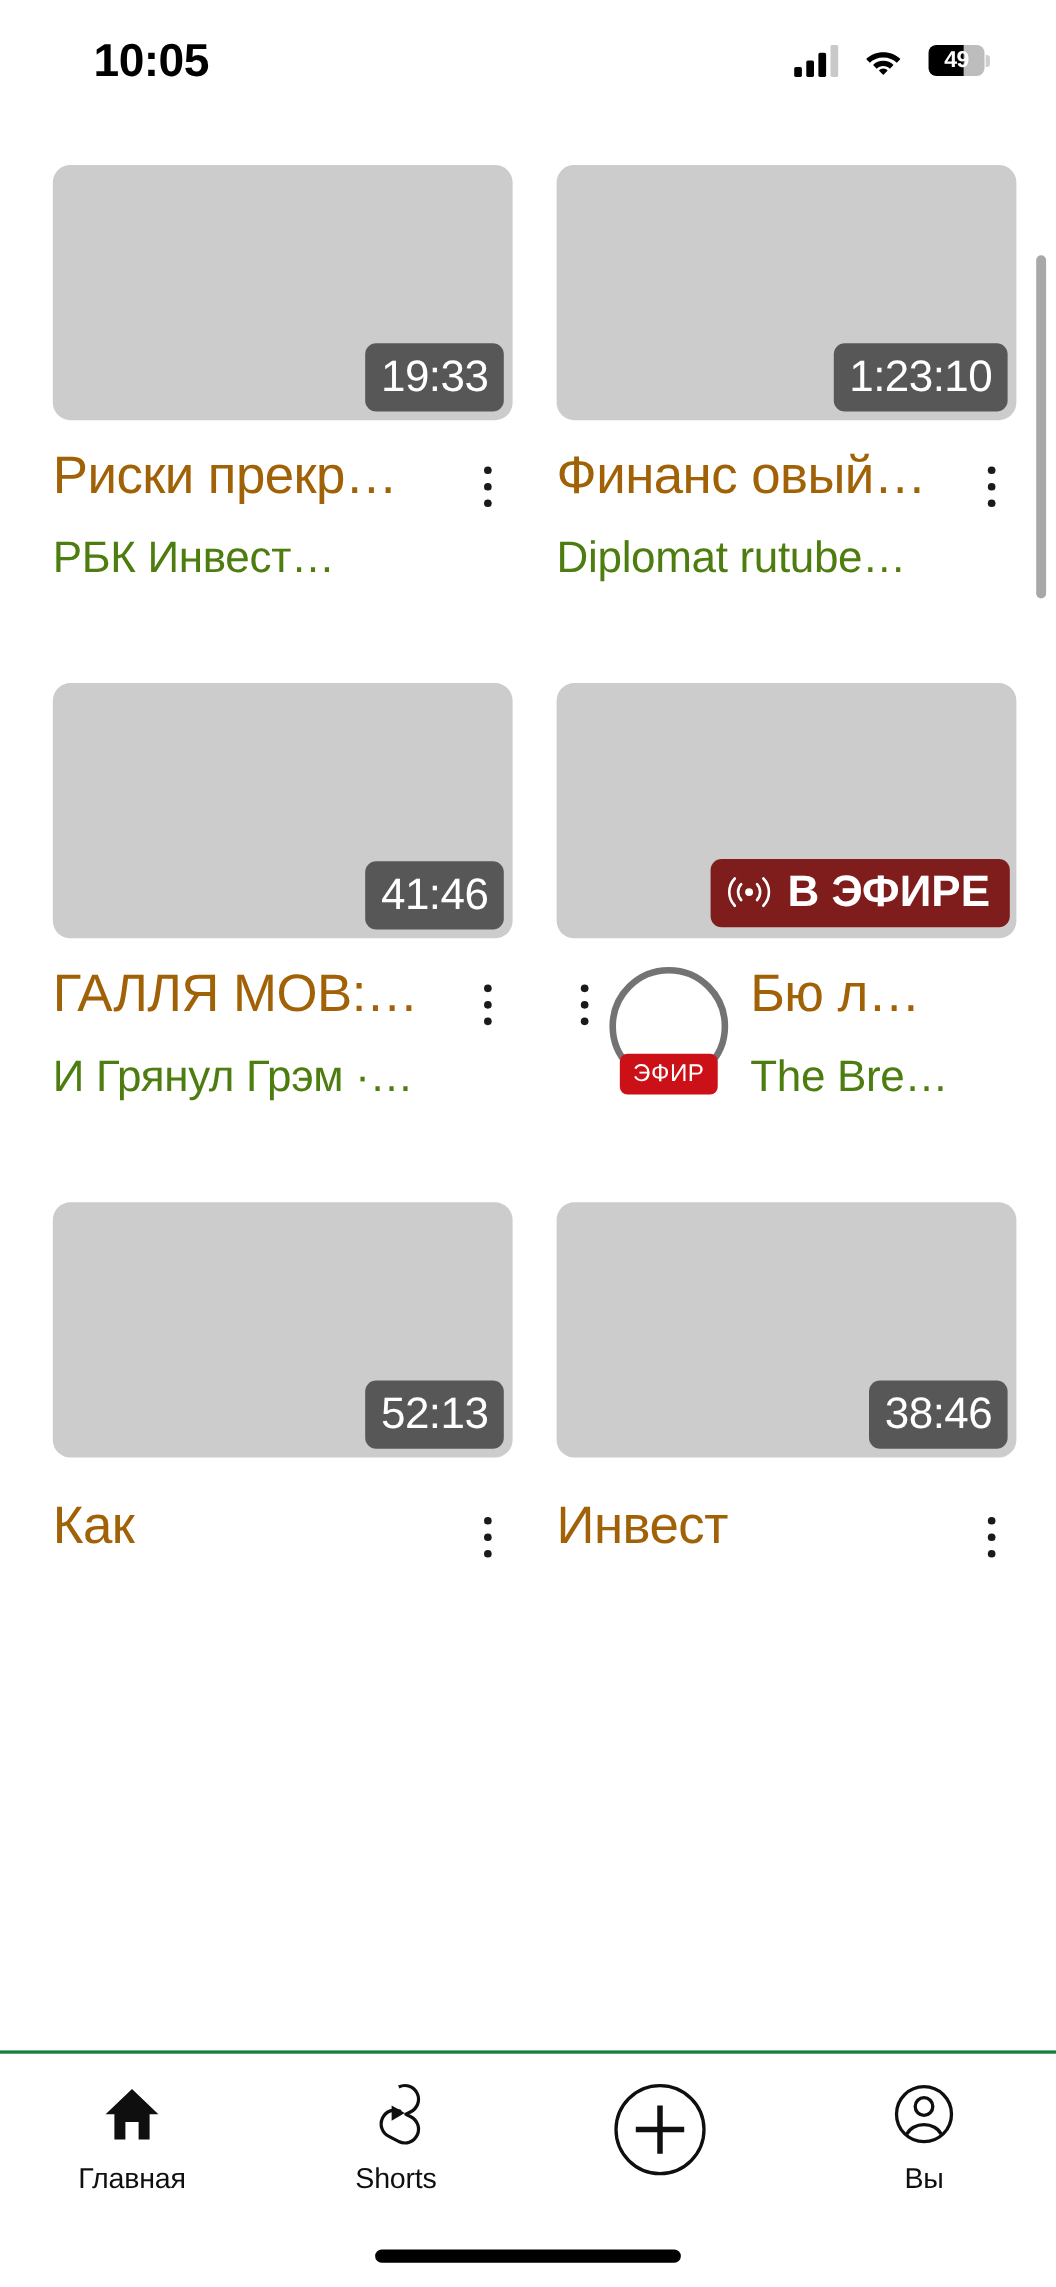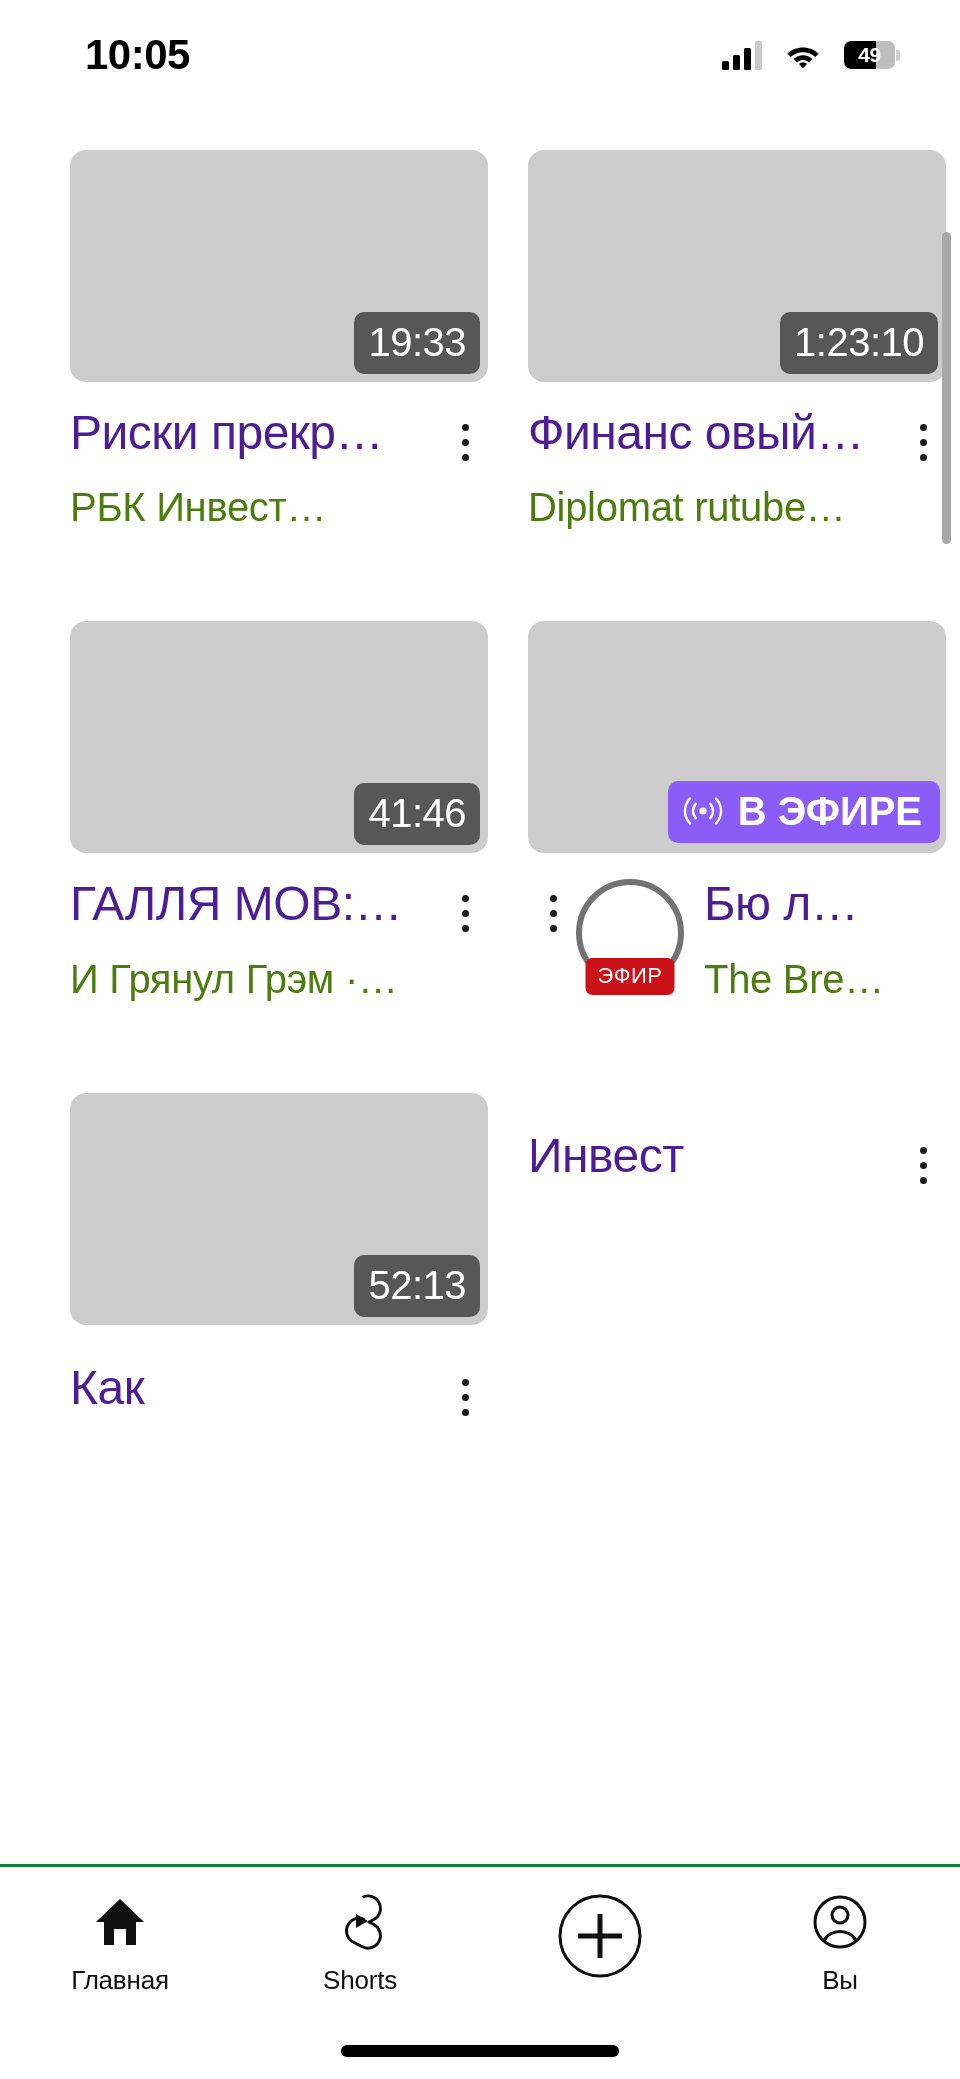--- a/index.html
+++ b/index.html
@@ -65,42 +65,42 @@
     position: absolute; top: 150px; left: 0;
     width: 960px; height: 1700px;
   }
   .grid {
     display: grid;
     grid-template-columns: 418px 418px;
     column-gap: 40px;
     row-gap: 88px;
     padding: 0 48px;
   }
-  .card { width: 418px; margin-left: 22px; }
+  .card { width: 418px; }
 
   .thumb-wrap {
     position: relative;
     width: 418px; height: 232px;
     border-radius: 16px;
     background: #cccccc;
     overflow: hidden;
   }
   .badge-duration {
     position: absolute; right: 8px; bottom: 8px;
     background: #575757;
     color: #ffffff;
     font-size: 40px; font-weight: 500;
     line-height: 1;
     padding: 10px 14px 12px;
     border-radius: 10px;
     letter-spacing: -0.5px;
   }
   .badge-live {
     position: absolute; right: 6px; bottom: 10px;
-    background: #8b5cf6;
+    background: #7f1d1d;
     color: #ffffff;
     font-size: 40px; font-weight: 600;
     line-height: 1;
     padding: 10px 18px 12px 14px;
     border-radius: 10px;
     display: flex; align-items: center; gap: 14px;
     letter-spacing: 0px;
     white-space: nowrap;
   }
   .live-wave { flex: none; width: 42px; height: 36px; }
@@ -130,21 +130,21 @@
     padding: 5px 12px 6px;
     border-radius: 7px;
     white-space: nowrap;
     letter-spacing: 0.5px;
   }
   .texts { flex: 1 1 auto; min-width: 0; padding-right: 10px; }
   .video-title {
     font-size: 48px;
     font-weight: 400;
     line-height: 1.28;
-    color: #4c1d95;
+    color: #a16207;
     letter-spacing: -0.5px;
     word-break: break-word;
   }
   .video-channel {
     margin-top: 18px;
     font-size: 40px;
     font-weight: 400;
     line-height: 1.3;
     color: #4d7c0f;
     letter-spacing: -0.3px;
@@ -336,20 +336,23 @@
           </div>
           <div class="kebab">
               <span></span>
               <span></span>
               <span></span>
             </div>
         </div>
       </div>
 
       <div class="card clipped">
+        <div class="thumb-wrap">
+          <div class="badge-duration">38:46</div>
+        </div>
         <div class="meta">
           <div class="texts">
             <div class="video-title">Инвест</div>
           </div>
           <div class="kebab">
               <span></span>
               <span></span>
               <span></span>
             </div>
         </div>

